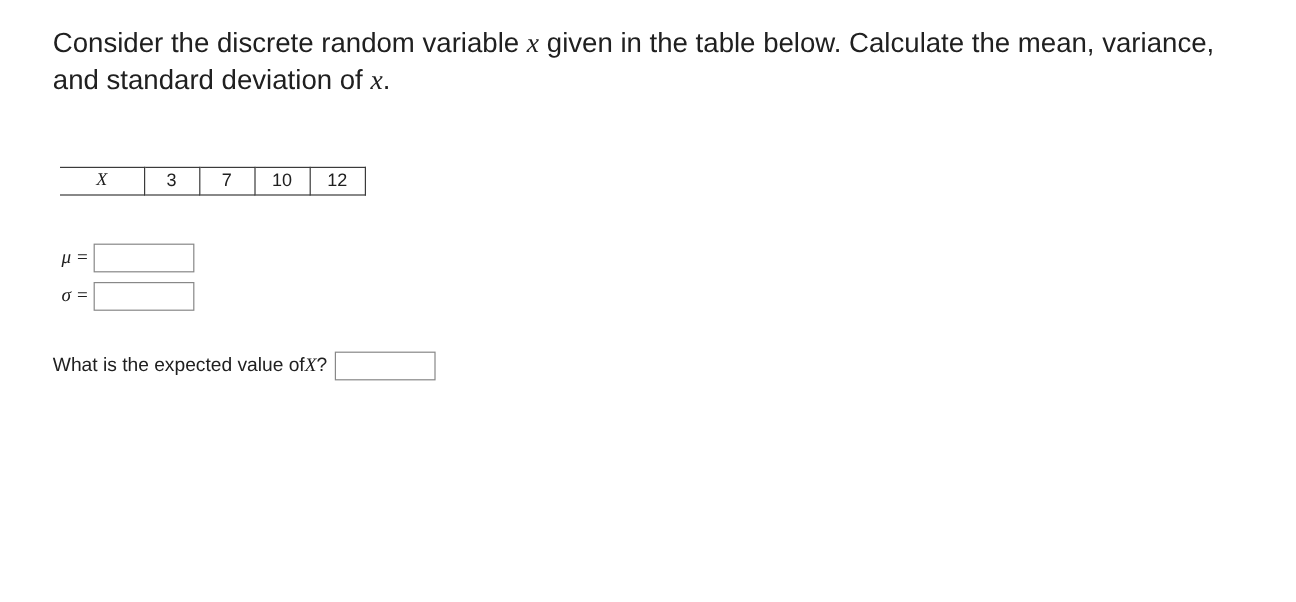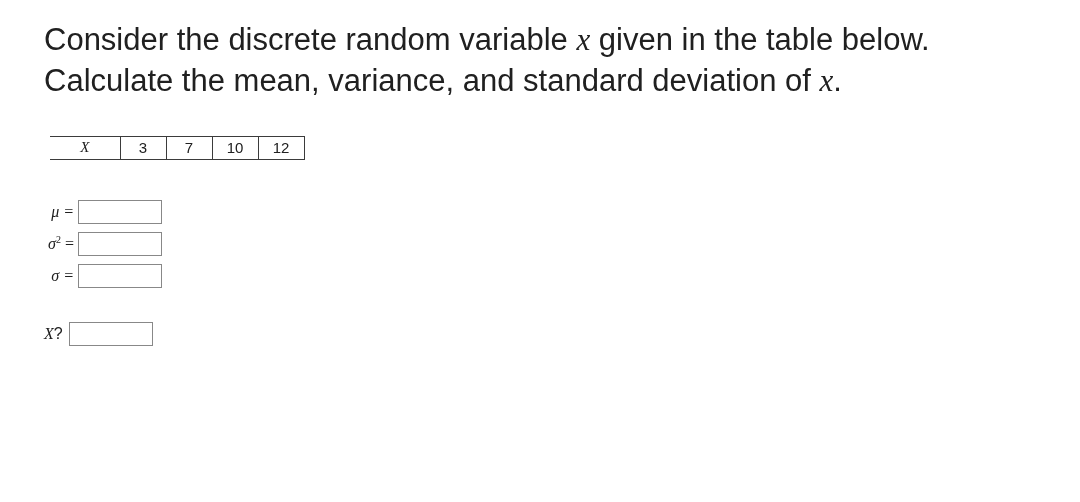--- a/index.html
+++ b/index.html
@@ -9,23 +9,23 @@
     }
     body {
       font-family: Arial, Helvetica, sans-serif;
       background: #ffffff;
       width: 1080px;
       height: 502px;
       padding: 20px 44px;
       color: #202020;
     }
     .prompt {
-      font-size: 31px;
+      font-size: 23px;
       line-height: 1.32;
-      margin-bottom: 34px;
+      margin-bottom: 56px;
       color: #202020;
     }
     .prompt .ital {
       font-family: 'Times New Roman', Times, serif;
       font-style: italic;
     }
     .table-wrap {
       margin-bottom: 40px;
       margin-left: 6px;
     }
@@ -132,26 +132,23 @@
   </tbody>
     </table>
 </div>
 
 <div class="answers">
   <div class="row">
     <span class="label"><span class="mu">μ =</span></span>
     <input type="text" value="" style="">
   </div>
   <div class="row">
-    <span class="label"><span class="mu">σ</span><sup>2</sup><span> =</span></span>
-    <input type="text" value="" style="">
-  </div>
-  <div class="row">
     <span class="label"><span class="mu">σ =</span></span>
     <input type="text" value="" style="">
   </div>
 </div>
 
 <div class="expected-row">
+  <span>What is the expected value of </span>
   <span class="tm">X</span>
   <span>?</span>
   <input type="text" value="" style="">
 </div>
 
 </body></html>

